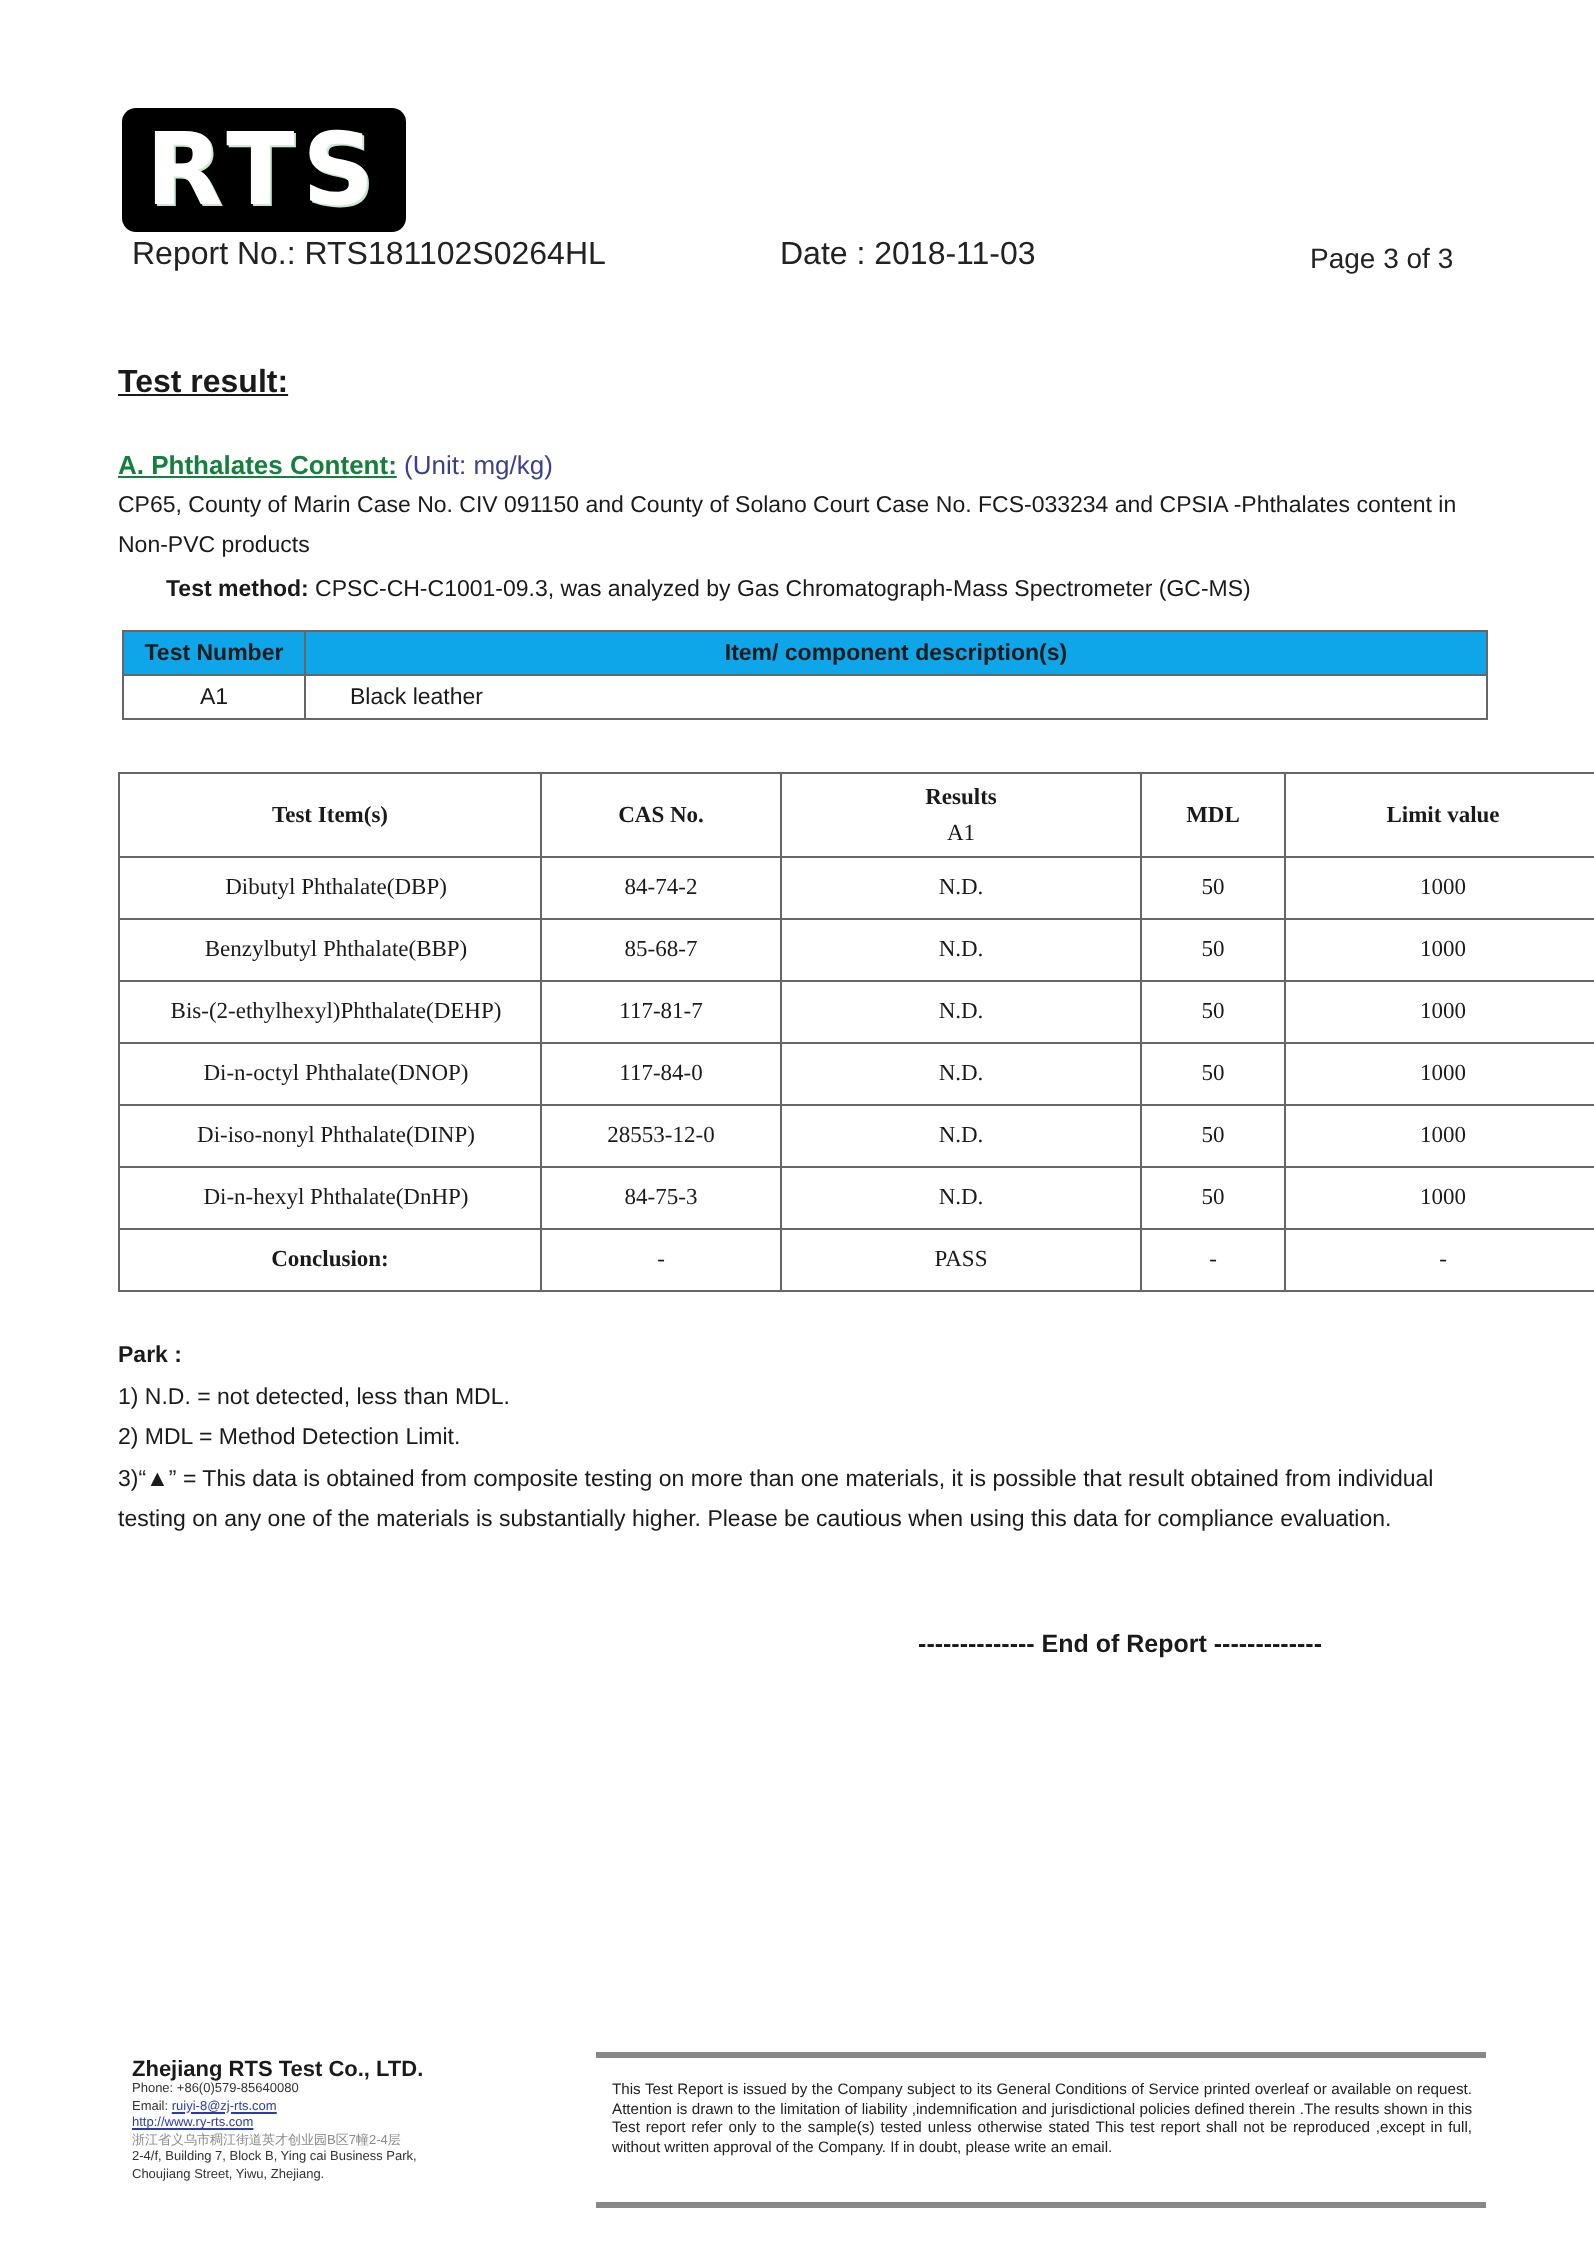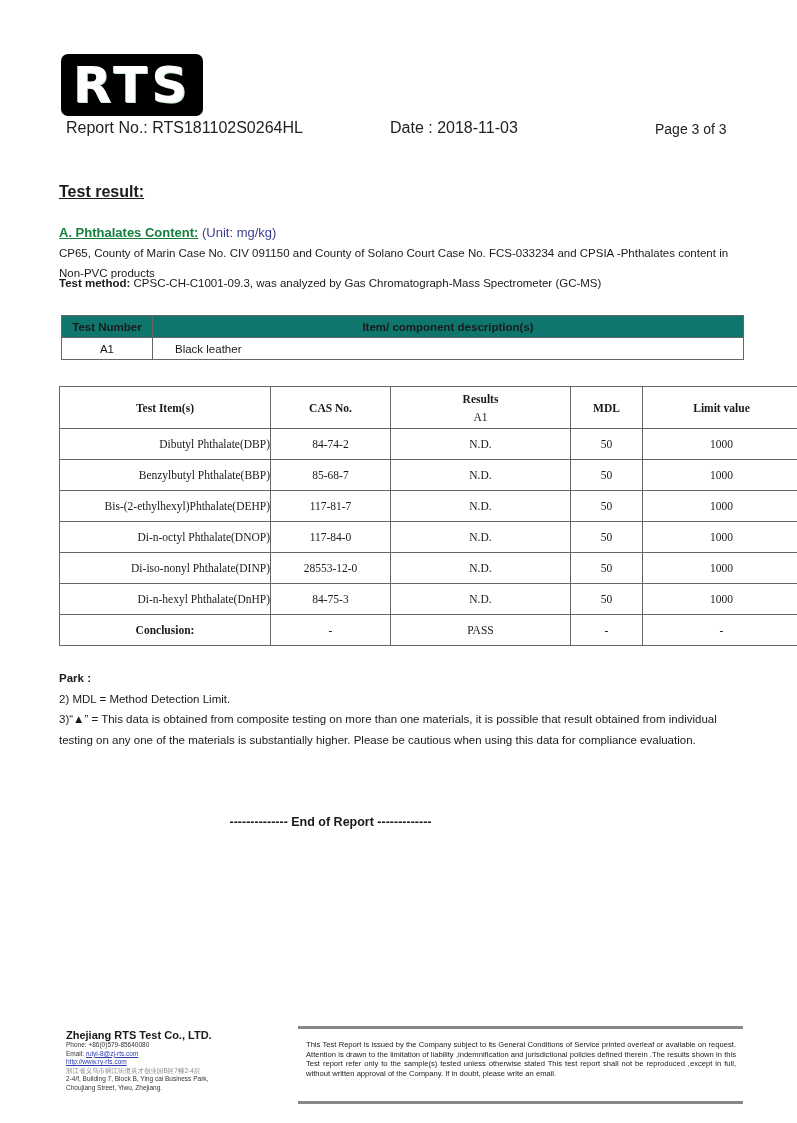--- a/index.html
+++ b/index.html
@@ -15,42 +15,42 @@
     .report-page { left: 655px; font-size: 14px; top: 121px; }
 
     .section-title { position: absolute; left: 59px; top: 183px; font-size: 16px; font-weight: bold; text-decoration: underline; }
 
     .phthalates-heading { position: absolute; left: 59px; top: 225px; font-size: 13px; }
     .phthalates-heading .link { color: #15803d; font-weight: bold; text-decoration: underline; }
     .phthalates-heading .unit { color: #3b3f8f; }
 
     .para { position: absolute; left: 59px; font-size: 11.5px; line-height: 20px; width: 690px; }
     .para-1 { top: 243px; }
-    .para-2 { top: 273px; }
+    .para-2 { top: 285px; margin-left: 24px; }
     .para-2 b { font-weight: bold; }
 
     table { border-collapse: collapse; position: absolute; left: 61px; }
     td, th { border: 1px solid #666; font-size: 11.5px; }
     .sample-table { top: 315px; width: 683px; }
-    .sample-table th { background: #0f766e; height: 22px; font-weight: bold; }
+    .sample-table th { background: #0ea5e9; height: 22px; font-weight: bold; }
     .sample-table td { height: 22px; }
     .sample-table .col1 { width: 91px; text-align: center; }
     .sample-table td.desc { padding-left: 22px; text-align: left; }
 
     .result-table { top: 386px; left: 59px; width: 742px; font-family: Liberation Serif, serif; }
     .result-table th { font-weight: bold; height: 42px; text-align: center; }
     .result-table th .sub { display: block; font-weight: normal; margin-top: 6px; }
     .result-table td { height: 31px; text-align: center; }
-    .result-table td.item { text-align: right; padding-left: 6px; }
+    .result-table td.item { text-align: center; padding-left: 6px; }
     .result-table td.concl { font-weight: bold; }
 
     .note { position: absolute; left: 59px; top: 668px; font-size: 11.5px; line-height: 20.5px; width: 690px; }
     .note .title { font-weight: bold; }
 
-    .end-report { position: absolute; left: 0; width: 661px; top: 815px; text-align: center; font-size: 12.5px; font-weight: bold; }
+    .end-report { position: absolute; left: 0; width: 661px; top: 815px; text-align: right; font-size: 12.5px; font-weight: bold; }
 
     .company { position: absolute; left: 66px; top: 1029px; }
     .company .name { font-size: 11px; font-weight: bold; }
     .company .line { font-size: 6.5px; line-height: 8.6px; color: #333; }
     .company .lnk { color: #2a3bb0; text-decoration: underline; }
     .company .cn { color: #888; }
 
     .disclaimer-rule { position: absolute; left: 298px; width: 445px; height: 3px; background: #888; }
     .rule-top { top: 1026px; }
     .rule-bottom { top: 1101px; }
@@ -152,20 +152,21 @@
     <td>-</td>
     <td>PASS</td>
     <td>-</td>
     <td>-</td>
   </tr>
 </tbody>
   </table>
 
 <div class="note">
   <div class="title">Park :</div>
+  <div>1) N.D. = not detected, less than MDL.</div>
   <div>2) MDL = Method Detection Limit.</div>
   <div>3)“▲” = This data is obtained from composite testing on more than one materials, it is possible that result obtained from individual testing on any one of the materials is substantially higher. Please be cautious when using this data for compliance evaluation.</div>
 </div>
 
 <div class="end-report">-------------- End of Report -------------</div>
 
 <div class="company">
   <div class="name">Zhejiang RTS Test Co., LTD.</div>
   <div class="line">Phone: +86(0)579-85640080</div>
   <div class="line">

